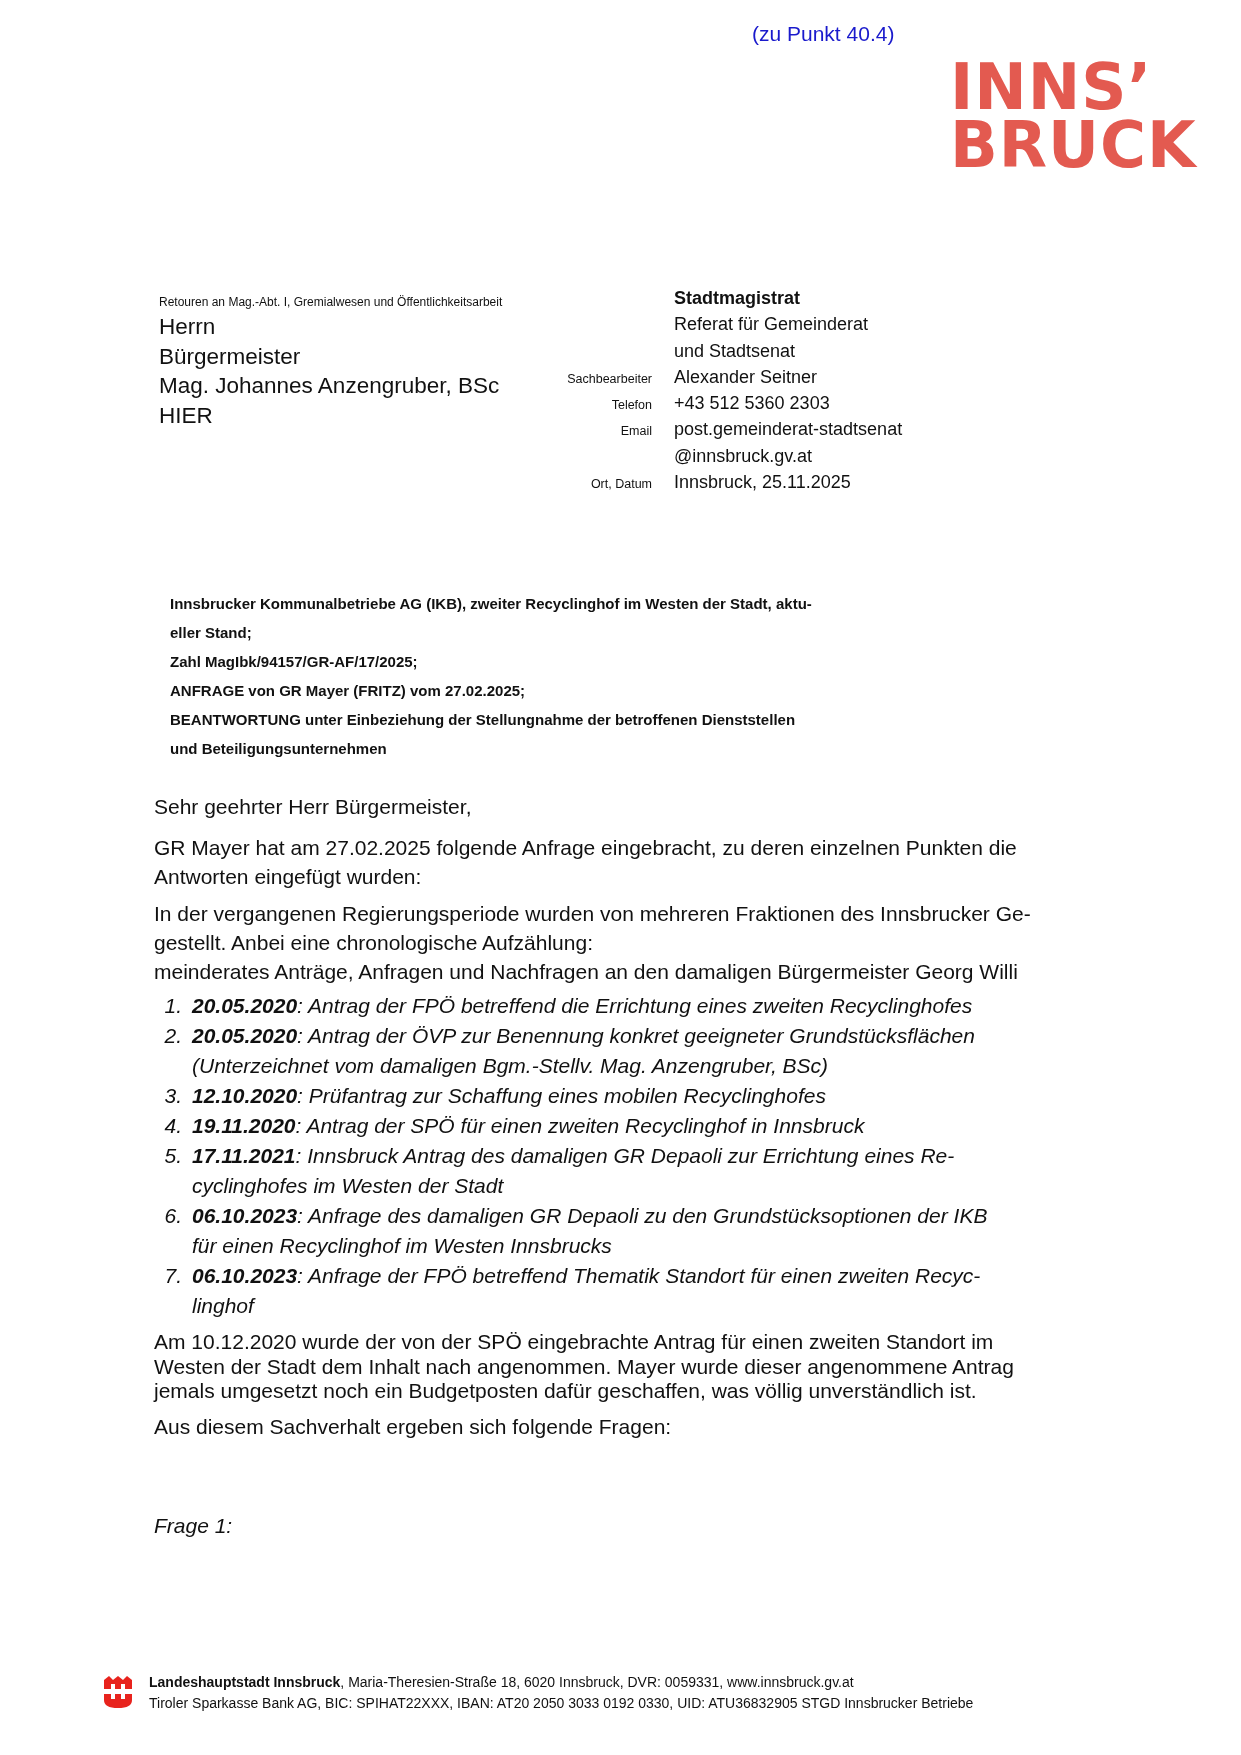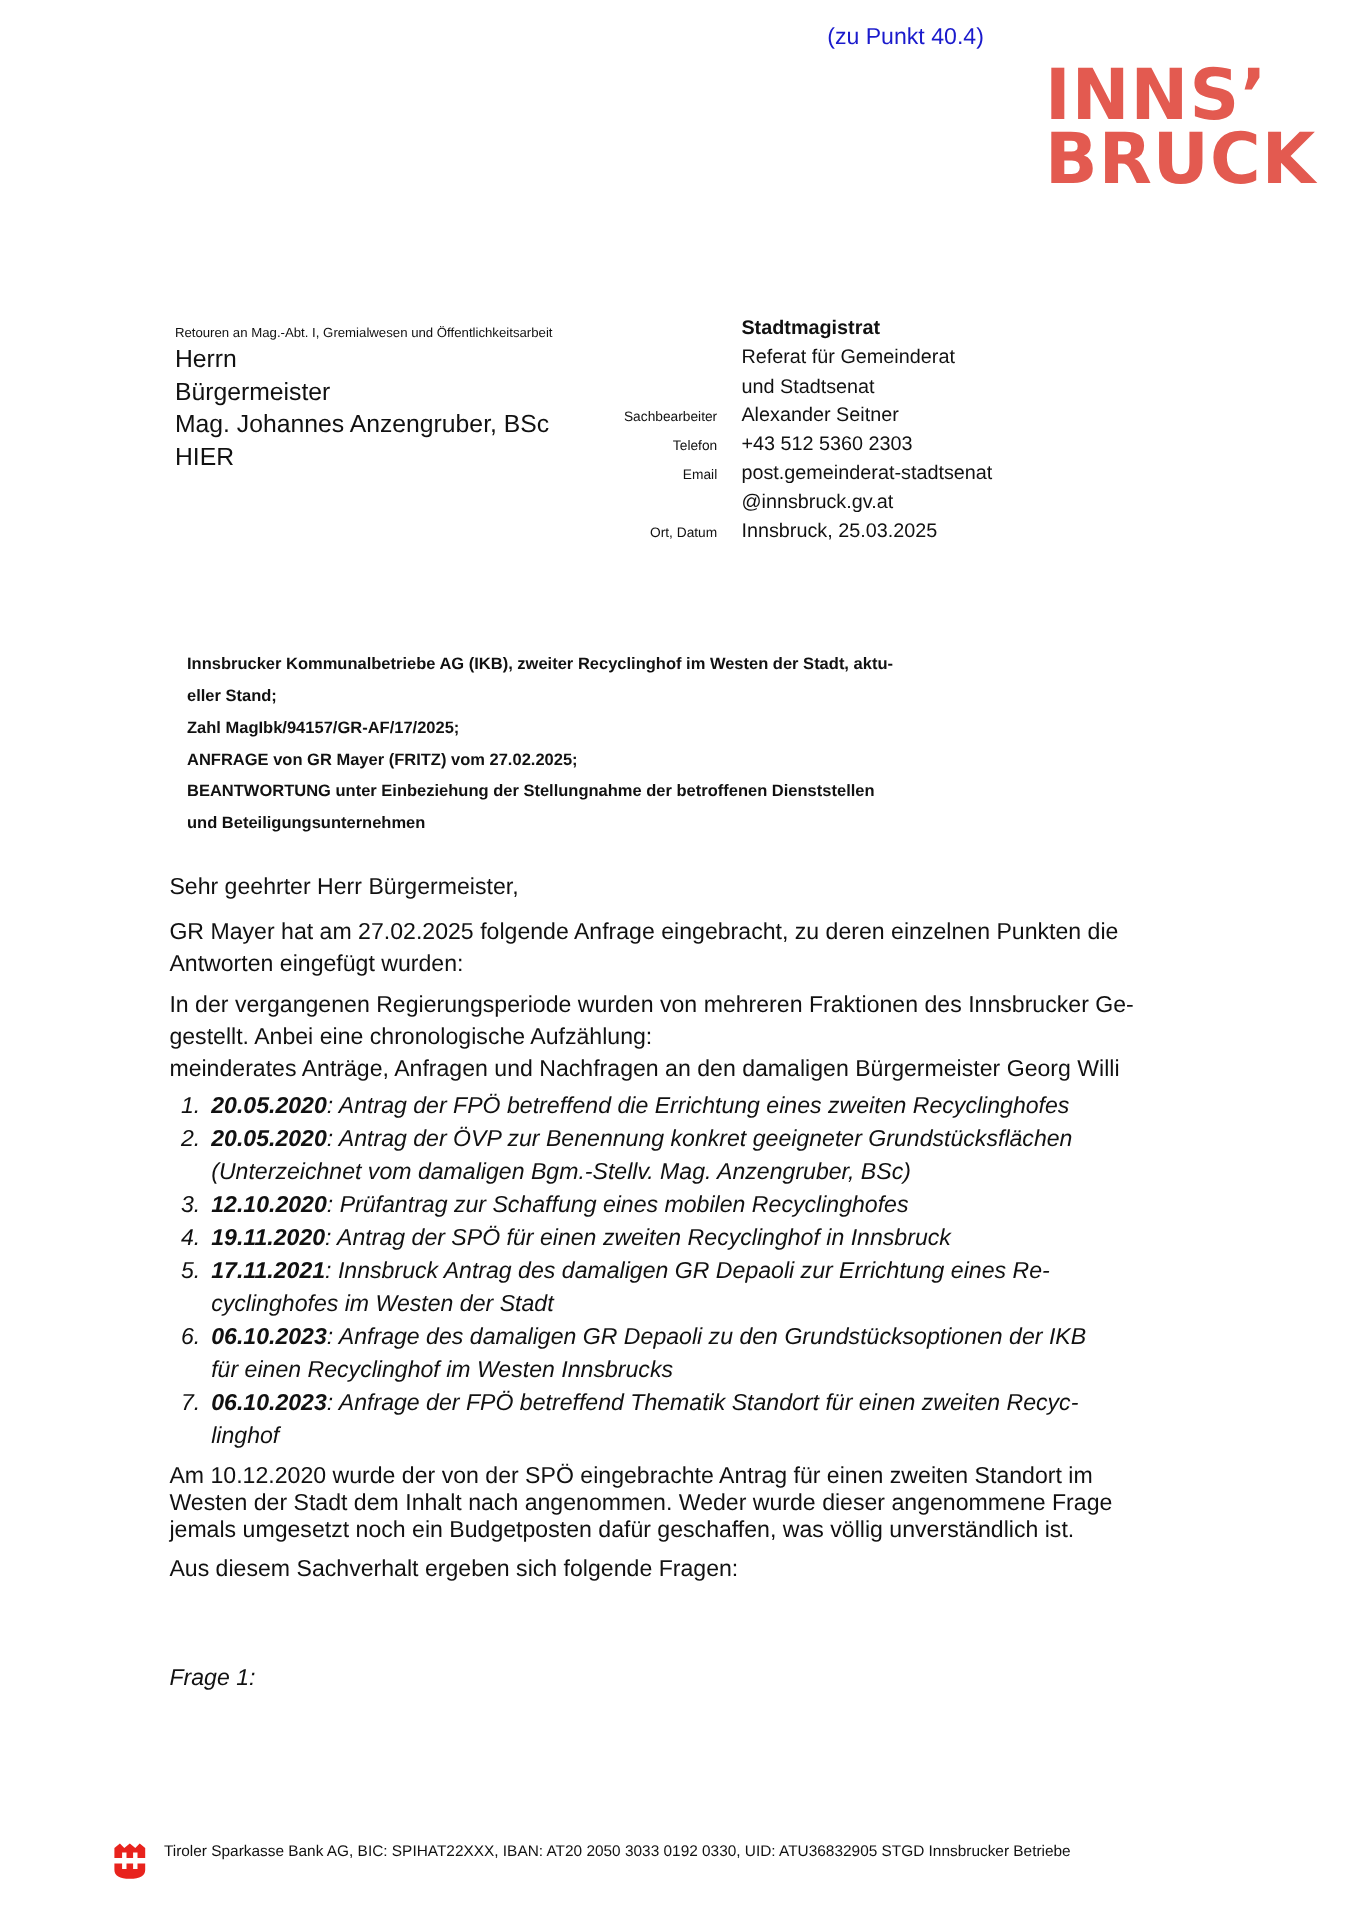--- a/index.html
+++ b/index.html
@@ -88,21 +88,21 @@
     <div class="srow">
       <span class="slabel">Email</span>
       <span class="sval">post.gemeinderat-stadtsenat</span>
     </div>
     <div class="srow">
       <span class="slabel"></span>
       <span class="sval">@innsbruck.gv.at</span>
     </div>
     <div class="srow">
       <span class="slabel">Ort, Datum</span>
-      <span class="sval">Innsbruck, 25.03.2025</span>
+      <span class="sval">Innsbruck, 25.11.2025</span>
     </div>
   </div>
 
 <div class="abs" id="subject">
   <div>Innsbrucker Kommunalbetriebe AG (IKB), zweiter Recyclinghof im Westen der Stadt, aktu-</div>
   <div>eller Stand;</div>
   <div>Zahl MagIbk/94157/GR-AF/17/2025;</div>
   <div>ANFRAGE von GR Mayer (FRITZ) vom 27.02.2025;</div>
   <div>BEANTWORTUNG unter Einbeziehung der Stellungnahme der betroffenen Dienststellen</div>
   <div>und Beteiligungsunternehmen</div>
@@ -163,32 +163,33 @@
         <span class="txt"><span class="date">06.10.2023</span><span>: Anfrage der FPÖ betreffend Thematik Standort für einen zweiten Recyc-</span></span>
       </div>
       <div class="li">
         <span class="num"></span>
         <span class="txt"><span>linghof</span></span>
       </div>
     </div>
   <div class="gap" style="height:9px"></div>
   <div>
     <div class="p it" style="line-height:24.5px">Am 10.12.2020 wurde der von der SPÖ eingebrachte Antrag für einen zweiten Standort im</div>
-    <div class="p it" style="line-height:24.5px">Westen der Stadt dem Inhalt nach angenommen. Weder wurde dieser angenommene Frage</div>
+    <div class="p it" style="line-height:24.5px">Westen der Stadt dem Inhalt nach angenommen. Mayer wurde dieser angenommene Antrag</div>
     <div class="p it" style="line-height:24.5px">jemals umgesetzt noch ein Budgetposten dafür geschaffen, was völlig unverständlich ist.</div>
   </div>
   <div class="gap" style="height:8px"></div>
   <div class="p it">Aus diesem Sachverhalt ergeben sich folgende Fragen:</div>
 </div>
 
 <div class="abs" id="question">
   <div class="qlabel">Frage 1:</div>
 </div>
 
 <div class="abs" id="footer">
   <svg class="crest" viewBox="0 0 30 36">
     <path d="M1 6 L6 2 L10 6 L15 2 L20 6 L24 2 L29 6 L29 15 L22 15 L22 10 L18 10 L18 15 L12 15 L12 10 L8 10 L8 15 L1 15 Z" fill="#e8231d"></path>
     <path d="M1 20 L8 20 L8 25 L12 25 L12 20 L18 20 L18 25 L22 25 L22 20 L29 20 L29 26 Q29 34 15 34 Q1 34 1 26 Z" fill="#e8231d"></path>
   </svg>
   <div class="ftext">
+    <div><span class="fbold">Landeshauptstadt Innsbruck</span><span>, Maria-Theresien-Straße 18, 6020 Innsbruck, DVR: 0059331, www.innsbruck.gv.at</span></div>
     <div>Tiroler Sparkasse Bank AG, BIC: SPIHAT22XXX, IBAN: AT20 2050 3033 0192 0330, UID: ATU36832905 STGD Innsbrucker Betriebe</div>
   </div>
 </div>
 
 </body></html>

